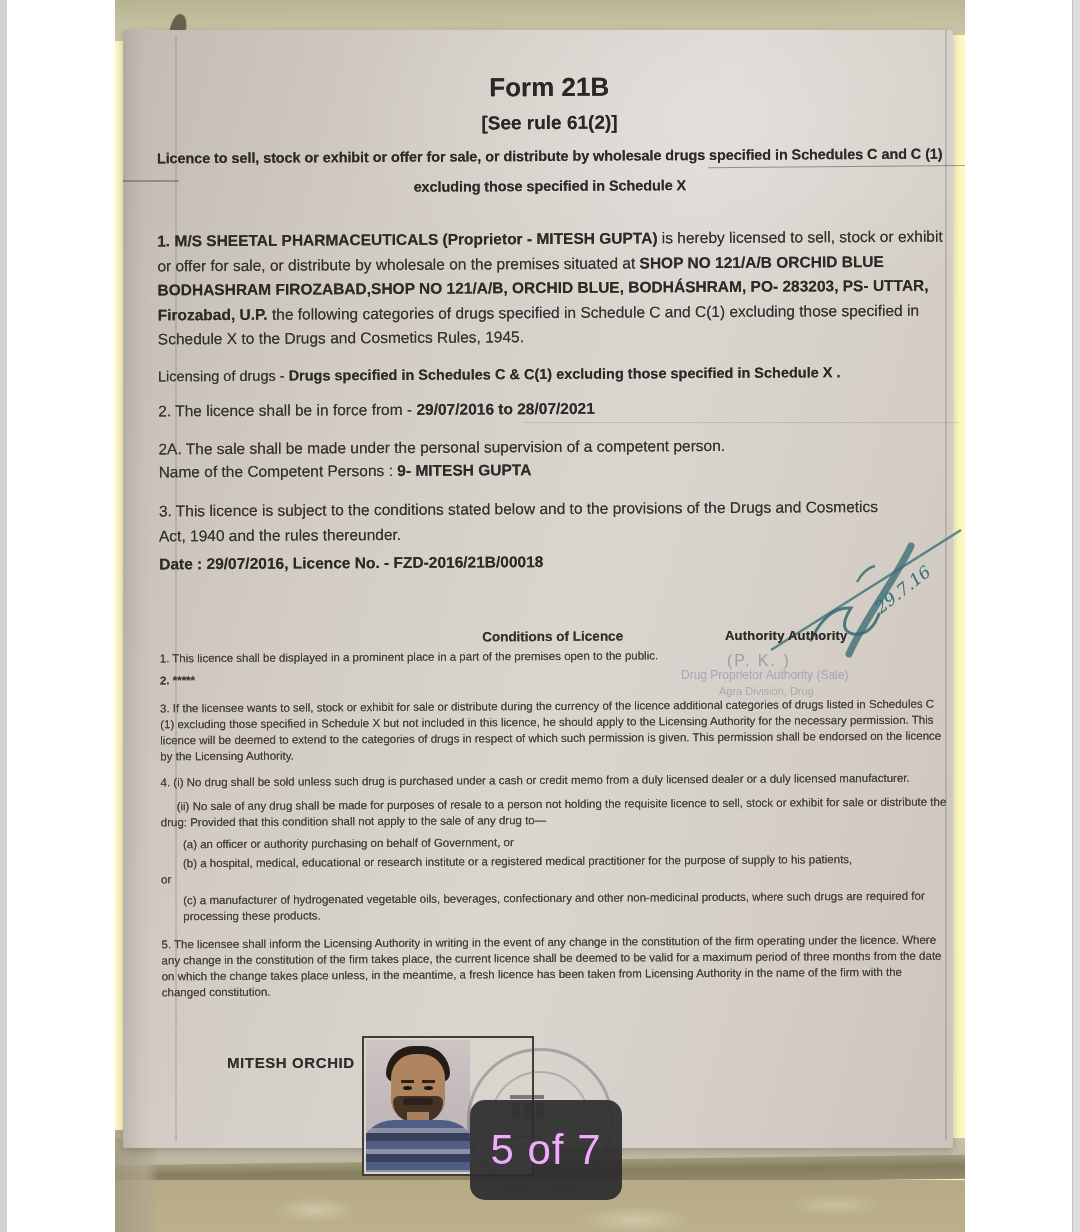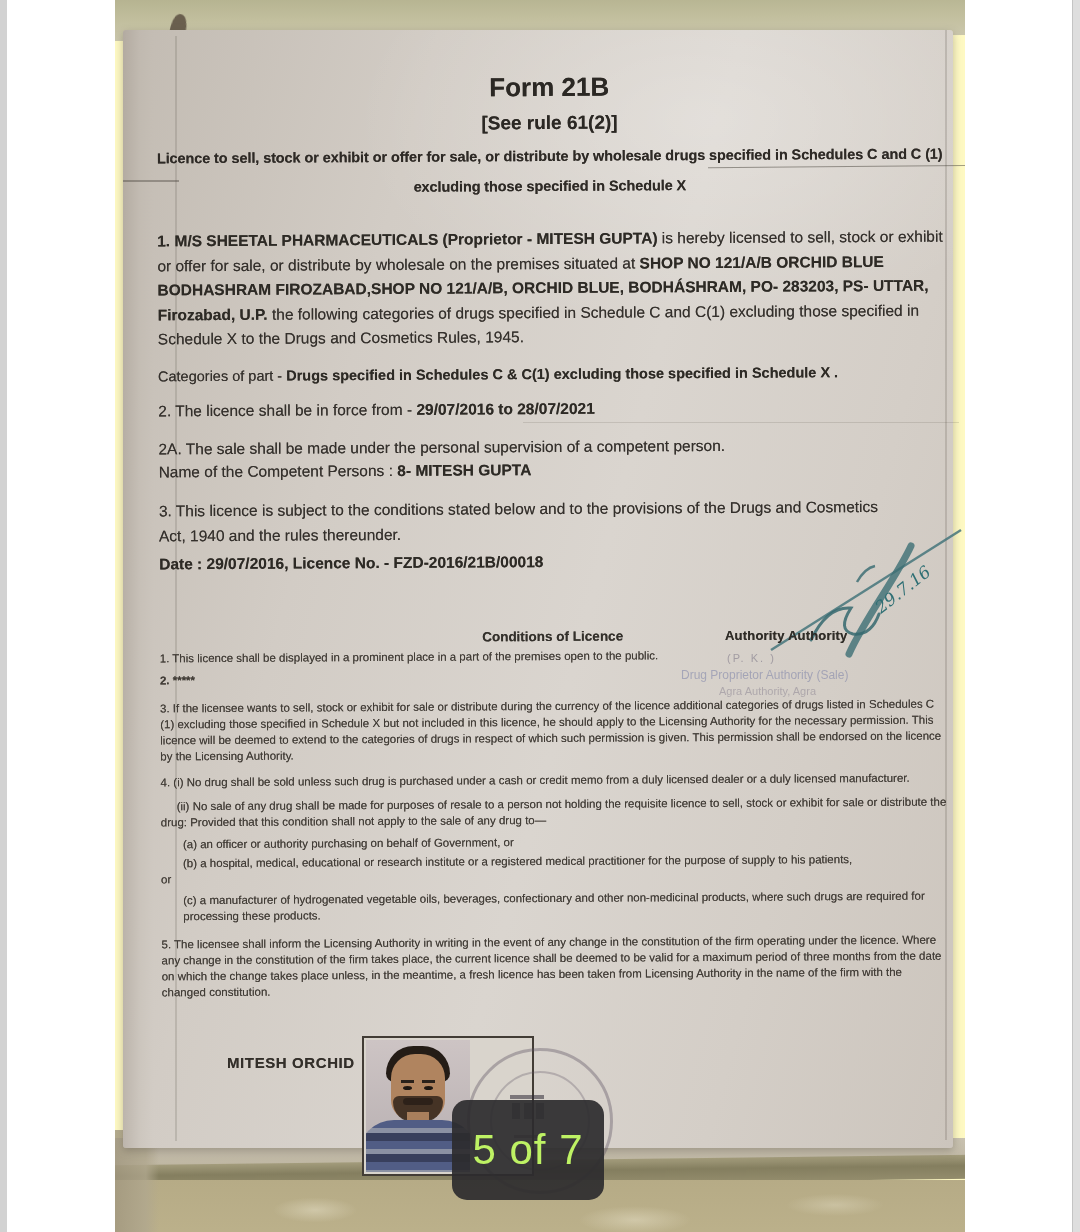--- a/index.html
+++ b/index.html
@@ -90,21 +90,21 @@
   .cond { font-size:11.5px; line-height:16px; color:#423d37; }
   .c1 { margin-top:4px; } .c2 { margin-top:6px; font-weight:bold; }
   .c3 { margin-top:12px; } .c4i { margin-top:10px; } .c4ii { margin-top:8px; text-indent:16px; }
   .c4a { margin-top:6px; margin-left:22px; } .c4b { margin-top:3px; margin-left:22px; text-indent:0; }
   .c4or { margin-left:0; } .c4c { margin-top:5px; margin-left:22px; }
   .c5 { margin-top:12px; }
 
   
   .sig-wrap { position:absolute; left:638px; top:522px; width:225px; height:140px; }
   .authority-label { position:absolute; left:610px; top:628px; font-size:13px; font-weight:bold; color:#2f2c27; letter-spacing:.2px; text-shadow:0 0 .5px rgba(50,45,40,.8); }
-  .stamp-pk   { position:absolute; left:612px; top:652px; font-size:11px; color:rgba(105,98,120,.48); letter-spacing:2px; }
+  .stamp-pk   { position:absolute; left:612px; top:652px; font-size:16px; color:rgba(105,98,120,.48); letter-spacing:2px; }
   .stamp-l2   { position:absolute; left:566px; top:668px; font-size:12px; color:rgba(95,104,158,.42); }
   .stamp-l3   { position:absolute; left:604px; top:685px; font-size:11px; color:rgba(120,112,130,.42); }
 
   
   .holder-name { position:absolute; left:112px; top:1054px; font-size:15px; font-weight:bold; color:#332f2a; letter-spacing:.6px; text-shadow:0 0 .6px rgba(55,50,45,.7); }
   .photo-frame {
     position:absolute; left:247px; top:1036px; width:172px; height:140px;
     border:2px solid #423c35; background:#d9d4cc;
   }
   .portrait { position:absolute; left:2px; top:2px; width:104px; height:132px;
@@ -128,24 +128,24 @@
   .round-stamp::before {
     content:""; position:absolute; left:20px; top:20px; right:20px; bottom:20px;
     border:2px solid rgba(92,82,98,.30); border-radius:50%;
   }
   .stamp-mark  { position:absolute; left:40px; top:44px; width:34px; height:4px; background:rgba(48,42,54,.55); }
   .stamp-mark2 { position:absolute; left:42px; top:52px; width:8px; height:16px; background:rgba(48,42,54,.5); box-shadow:12px 0 0 rgba(48,42,54,.5), 24px 0 0 rgba(48,42,54,.5); }
   .stamp-mark3 { position:absolute; left:44px; top:84px; width:26px; height:3px; background:rgba(48,42,54,.4); }
 
   
   .pager-badge {
-    position:absolute; left:452px; top:1100px; width:152px; height:100px;
+    position:absolute; left:470px; top:1100px; width:152px; height:100px;
     background:rgba(44,43,46,.92); border-radius:15px;
     display:flex; align-items:center; justify-content:center;
-    color:#bef264; font-size:42px; font-weight:400; letter-spacing:1px;
+    color:#f0abfc; font-size:42px; font-weight:400; letter-spacing:1px;
   }
 </style>
 </head>
 <body>
 
 <div class="gutter-left"></div>
 <div class="gutter-right"></div>
 
 <div class="photo">
   <div class="wall-top"></div>
@@ -163,26 +163,26 @@
     <div class="crease2"></div>
     <div class="crease3"></div>
 
     <div class="doc">
       <div class="form-title t-center">Form 21B</div>
       <div class="rule-line t-center">[See rule 61(2)]</div>
       <div class="lic-heading t-center">Licence to sell, stock or exhibit or offer for sale, or distribute by wholesale drugs specified in Schedules C and C (1) excluding those specified in Schedule X</div>
 
       <div class="para1"><span class="b">1. M/S SHEETAL PHARMACEUTICALS  (Proprietor - MITESH GUPTA)</span><span> is hereby licensed to sell, stock or exhibit or offer for sale, or distribute by wholesale on the premises situated at </span><span class="b">SHOP NO 121/A/B ORCHID BLUE BODHASHRAM FIROZABAD,SHOP NO 121/A/B, ORCHID BLUE, BODHÁSHRAM, PO- 283203, PS- UTTAR, Firozabad, U.P.</span><span> the following categories of drugs specified in Schedule C and C(1) excluding those specified in Schedule X to the Drugs and Cosmetics Rules, 1945.</span></div>
 
-      <div class="cats"><span>Categories of part - </span><span class="b">Drugs specified in Schedules C &amp; C(1) excluding those specified in Schedule X .</span></div>
+      <div class="cats"><span>Licensing of drugs - </span><span class="b">Drugs specified in Schedules C &amp; C(1) excluding those specified in Schedule X .</span></div>
 
       <div class="sec2"><span>2. The licence shall be in force from - </span><span class="b">29/07/2016 to 28/07/2021</span></div>
 
       <div class="sec2a">2A. The sale shall be made under the personal supervision of a competent person.</div>
-      <div class="nameline"><span>Name of the Competent Persons :  </span><span class="b">8- MITESH GUPTA</span></div>
+      <div class="nameline"><span>Name of the Competent Persons :  </span><span class="b">9- MITESH GUPTA</span></div>
 
       <div class="sec3">3. This licence is subject to the conditions stated below and to the provisions of the Drugs and Cosmetics Act, 1940 and the rules thereunder.</div>
       <div class="dateline">Date : 29/07/2016,  Licence No. -   FZD-2016/21B/00018</div>
 
       <div class="cond-head t-center">Conditions of Licence</div>
       <div class="cond c1">1. This licence shall be displayed in a prominent place in a part of the premises open to the public.</div>
       <div class="cond c2">2. *****</div>
       <div class="cond c3">3. If the licensee wants to sell, stock or exhibit for sale or distribute during the currency of the licence additional categories of drugs listed in Schedules C (1) excluding those specified in Schedule X but not included in this licence, he should apply to the Licensing Authority for the necessary permission. This licence will be deemed to extend to the categories of drugs in respect of which such permission is given. This permission shall be endorsed on the licence by the Licensing Authority.</div>
       <div class="cond c4i">4. (i) No drug shall be sold unless such drug is purchased under a cash or credit memo from a duly licensed dealer or a duly licensed manufacturer.</div>
       <div class="cond c4ii">(ii) No sale of any drug shall be made for purposes of resale to a person not holding the requisite licence to sell, stock or exhibit for sale or distribute the drug: Provided that this condition shall not apply to the sale of any drug to—</div>
@@ -199,21 +199,21 @@
       <line x1="18" y1="128" x2="208" y2="8" stroke="#46767c" stroke-width="2.5" opacity="0.85"></line>
       <path d="M96,132 C 112,96 142,58 158,24" stroke="#3d6f74" stroke-width="7" fill="none" opacity="0.8" stroke-linecap="round"></path>
       <path d="M58,118 q 16,-34 40,-32 q -14,22 2,26 q 18,2 26,-20" stroke="#35696f" stroke-width="3" fill="none" opacity="0.85" stroke-linecap="round"></path>
       <path d="M104,60 q 8,-14 18,-16" stroke="#35696f" stroke-width="2.5" fill="none" opacity="0.8"></path>
       <text x="128" y="92" font-size="17" font-style="italic" fill="#2f6f74" transform="rotate(-38 128 92)" font-family="DejaVu Serif, serif">29.7.16</text>
     </svg>
   </div>
   <div class="authority-label">Authority Authority</div>
   <div class="stamp-pk">(P. K. )</div>
   <div class="stamp-l2">Drug Proprietor Authority (Sale)</div>
-  <div class="stamp-l3">Agra Authority, Agra</div>
+  <div class="stamp-l3">Agra Division, Drug</div>
 
   <div class="holder-name">MITESH ORCHID</div>
   <div class="photo-frame">
     <div class="portrait">
       <div class="hair"></div>
       <div class="face">
         <div class="brow l"></div>
         <div class="brow r"></div>
         <div class="eye l"></div>
         <div class="eye r"></div>

